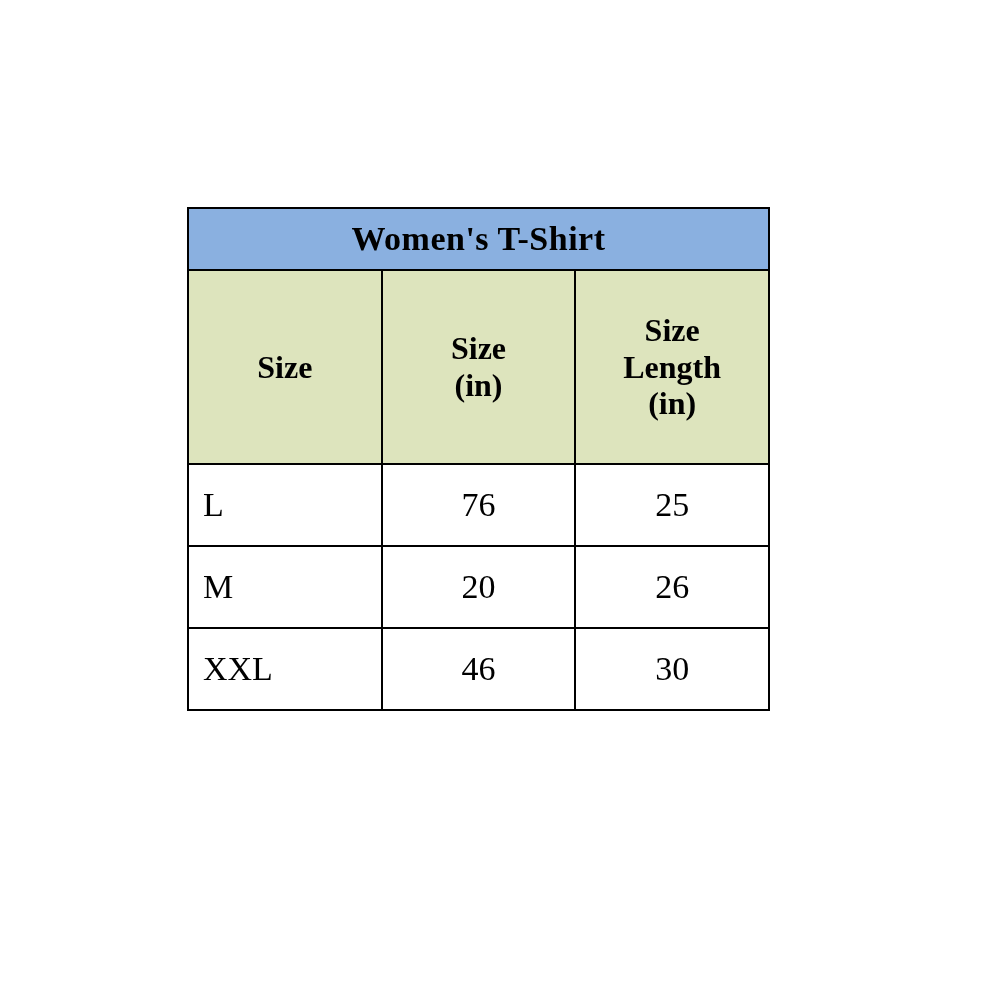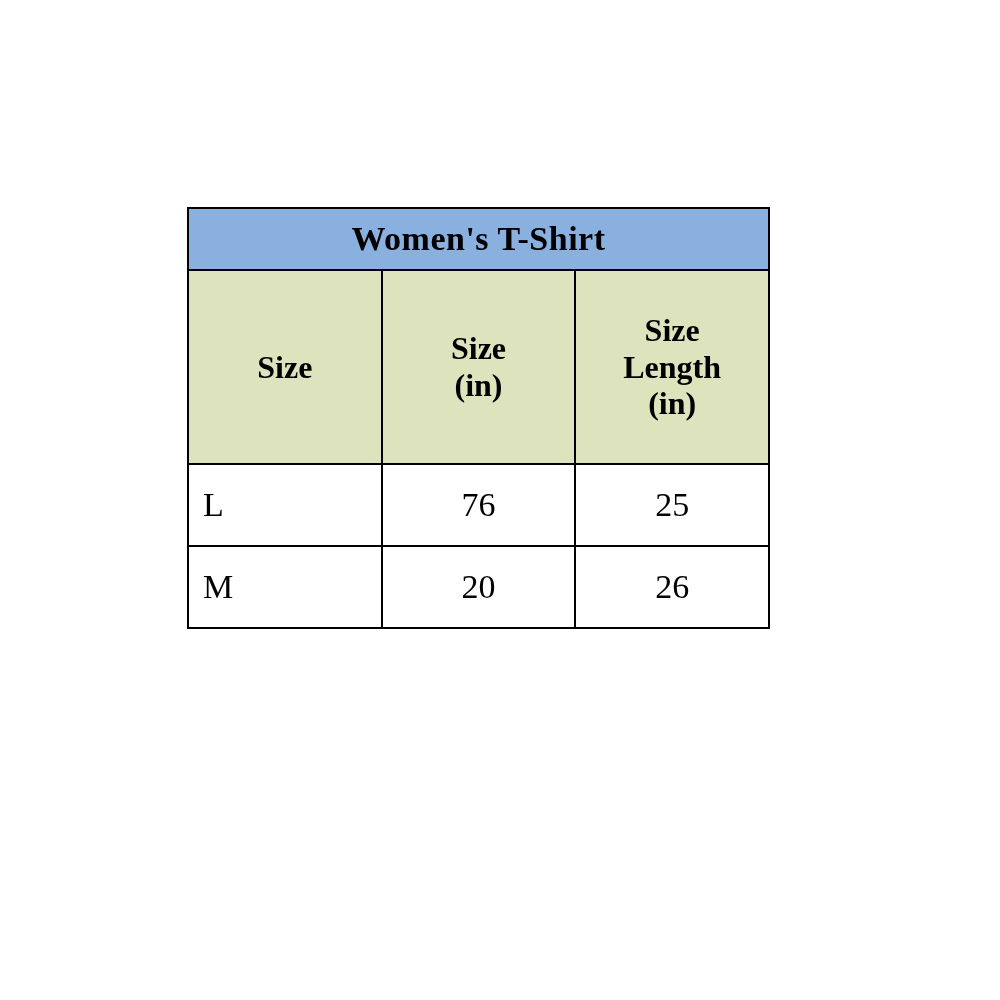--- a/index.html
+++ b/index.html
@@ -90,15 +90,20 @@
       <tr>
         <td class="data-cell size-label">L</td>
         <td class="data-cell">76</td>
         <td class="data-cell">25</td>
       </tr>
       <tr>
         <td class="data-cell size-label">M</td>
         <td class="data-cell">20</td>
         <td class="data-cell">26</td>
       </tr>
+      <tr>
+        <td class="data-cell size-label">XXL</td>
+        <td class="data-cell">46</td>
+        <td class="data-cell">30</td>
+      </tr>
     </tbody>
   </table>
 </div>
 
 </body></html>

